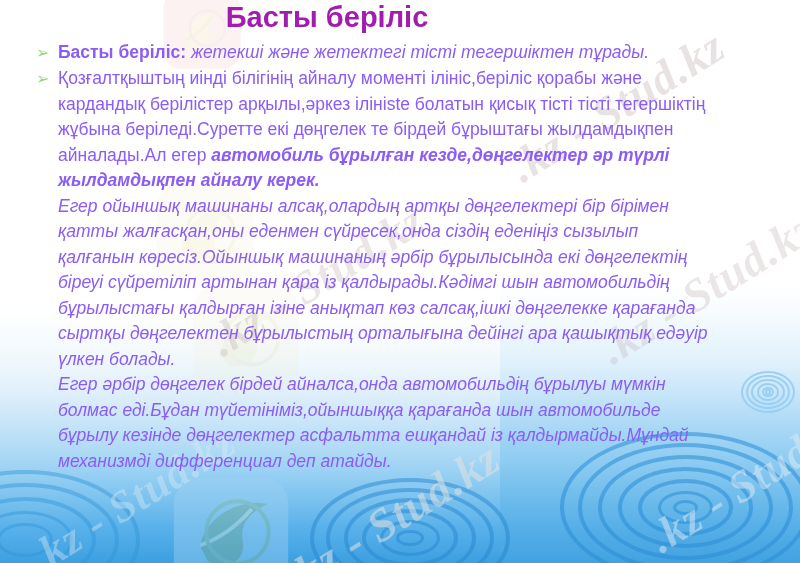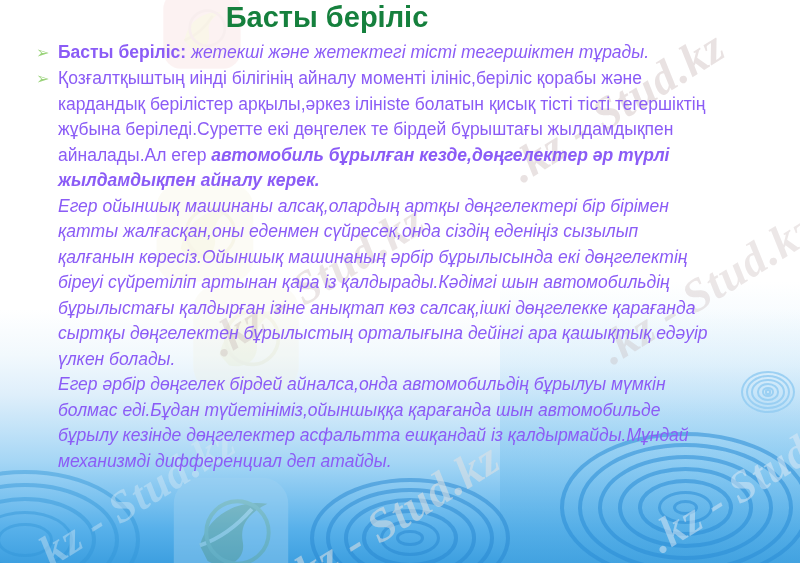--- a/index.html
+++ b/index.html
@@ -118,21 +118,21 @@
   
   #title {
     position: absolute;
     left: 0; top: 1px;
     width: 636px;
     text-align: center;
     font-family: "Liberation Sans", sans-serif;
     font-weight: bold;
     font-size: 29px;
     line-height: 32px;
-    color: #15803d;
+    color: #a21caf;
     letter-spacing: 0px;
     text-indent: 18px;
   }
 
   
   #body-block {
     position: absolute;
     left: 22px; top: 40px;
     width: 760px;
   }

